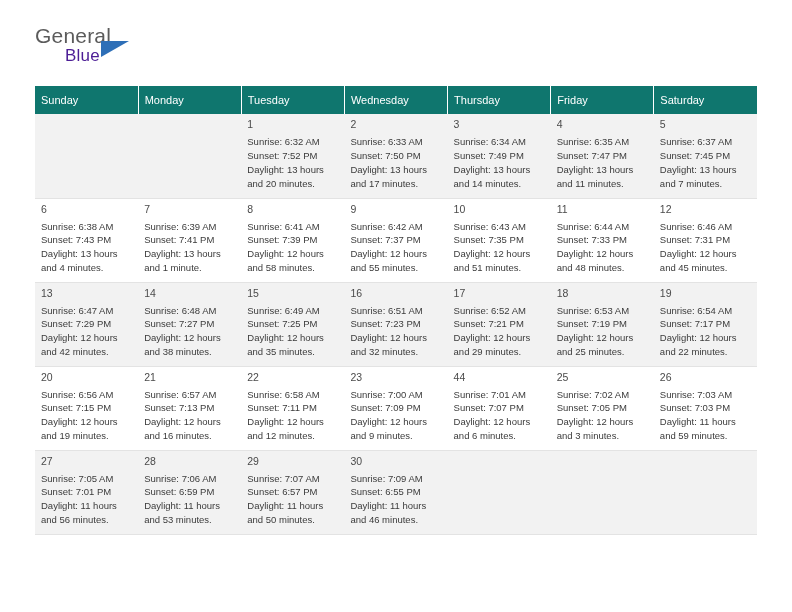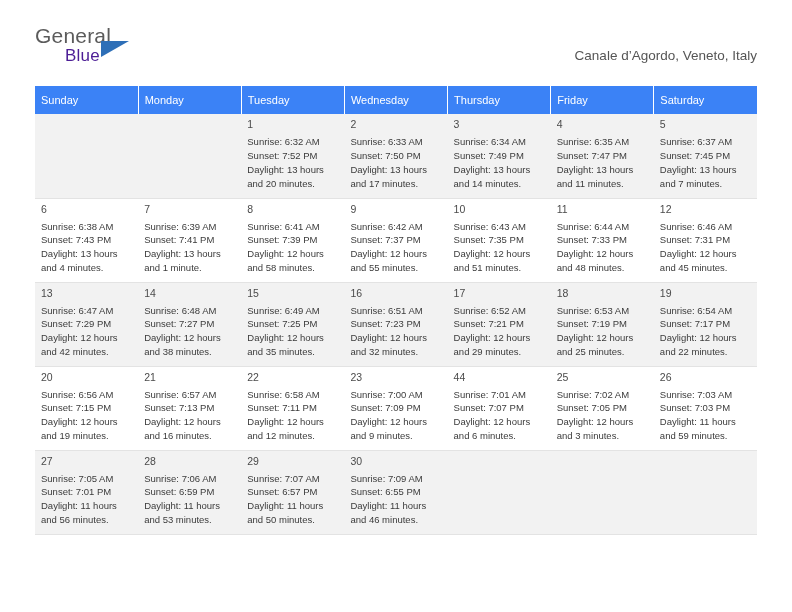--- a/index.html
+++ b/index.html
@@ -75,21 +75,21 @@
   }
 
   
   .calendar {
     margin-top: 14px;
     width: 722px;
     border-collapse: collapse;
     table-layout: fixed;
   }
   .calendar th {
-    background: #3b82f6;
+    background: #0f766e;
     color: #ffffff;
     font-size: 11px;
     font-weight: normal;
     text-align: left;
     padding: 5px 0 5px 6px;
     border-right: 1px solid #ffffff;
     height: 18px;
   }
   .calendar th:last-child {
     border-right: none;
@@ -128,21 +128,20 @@
 
 <div class="page">
 
   <div class="header">
     <div class="logo">
       <span class="logo-general">General</span>
       <span class="logo-flag"></span>
       <span class="logo-blue">Blue</span>
     </div>
     <div class="title-block">
-      <div class="location">Canale d’Agordo, Veneto, Italy</div>
     </div>
   </div>
 
   <table class="calendar">
     <thead>
       <tr>
         <th>Sunday</th>
         <th>Monday</th>
         <th>Tuesday</th>
         <th>Wednesday</th>

